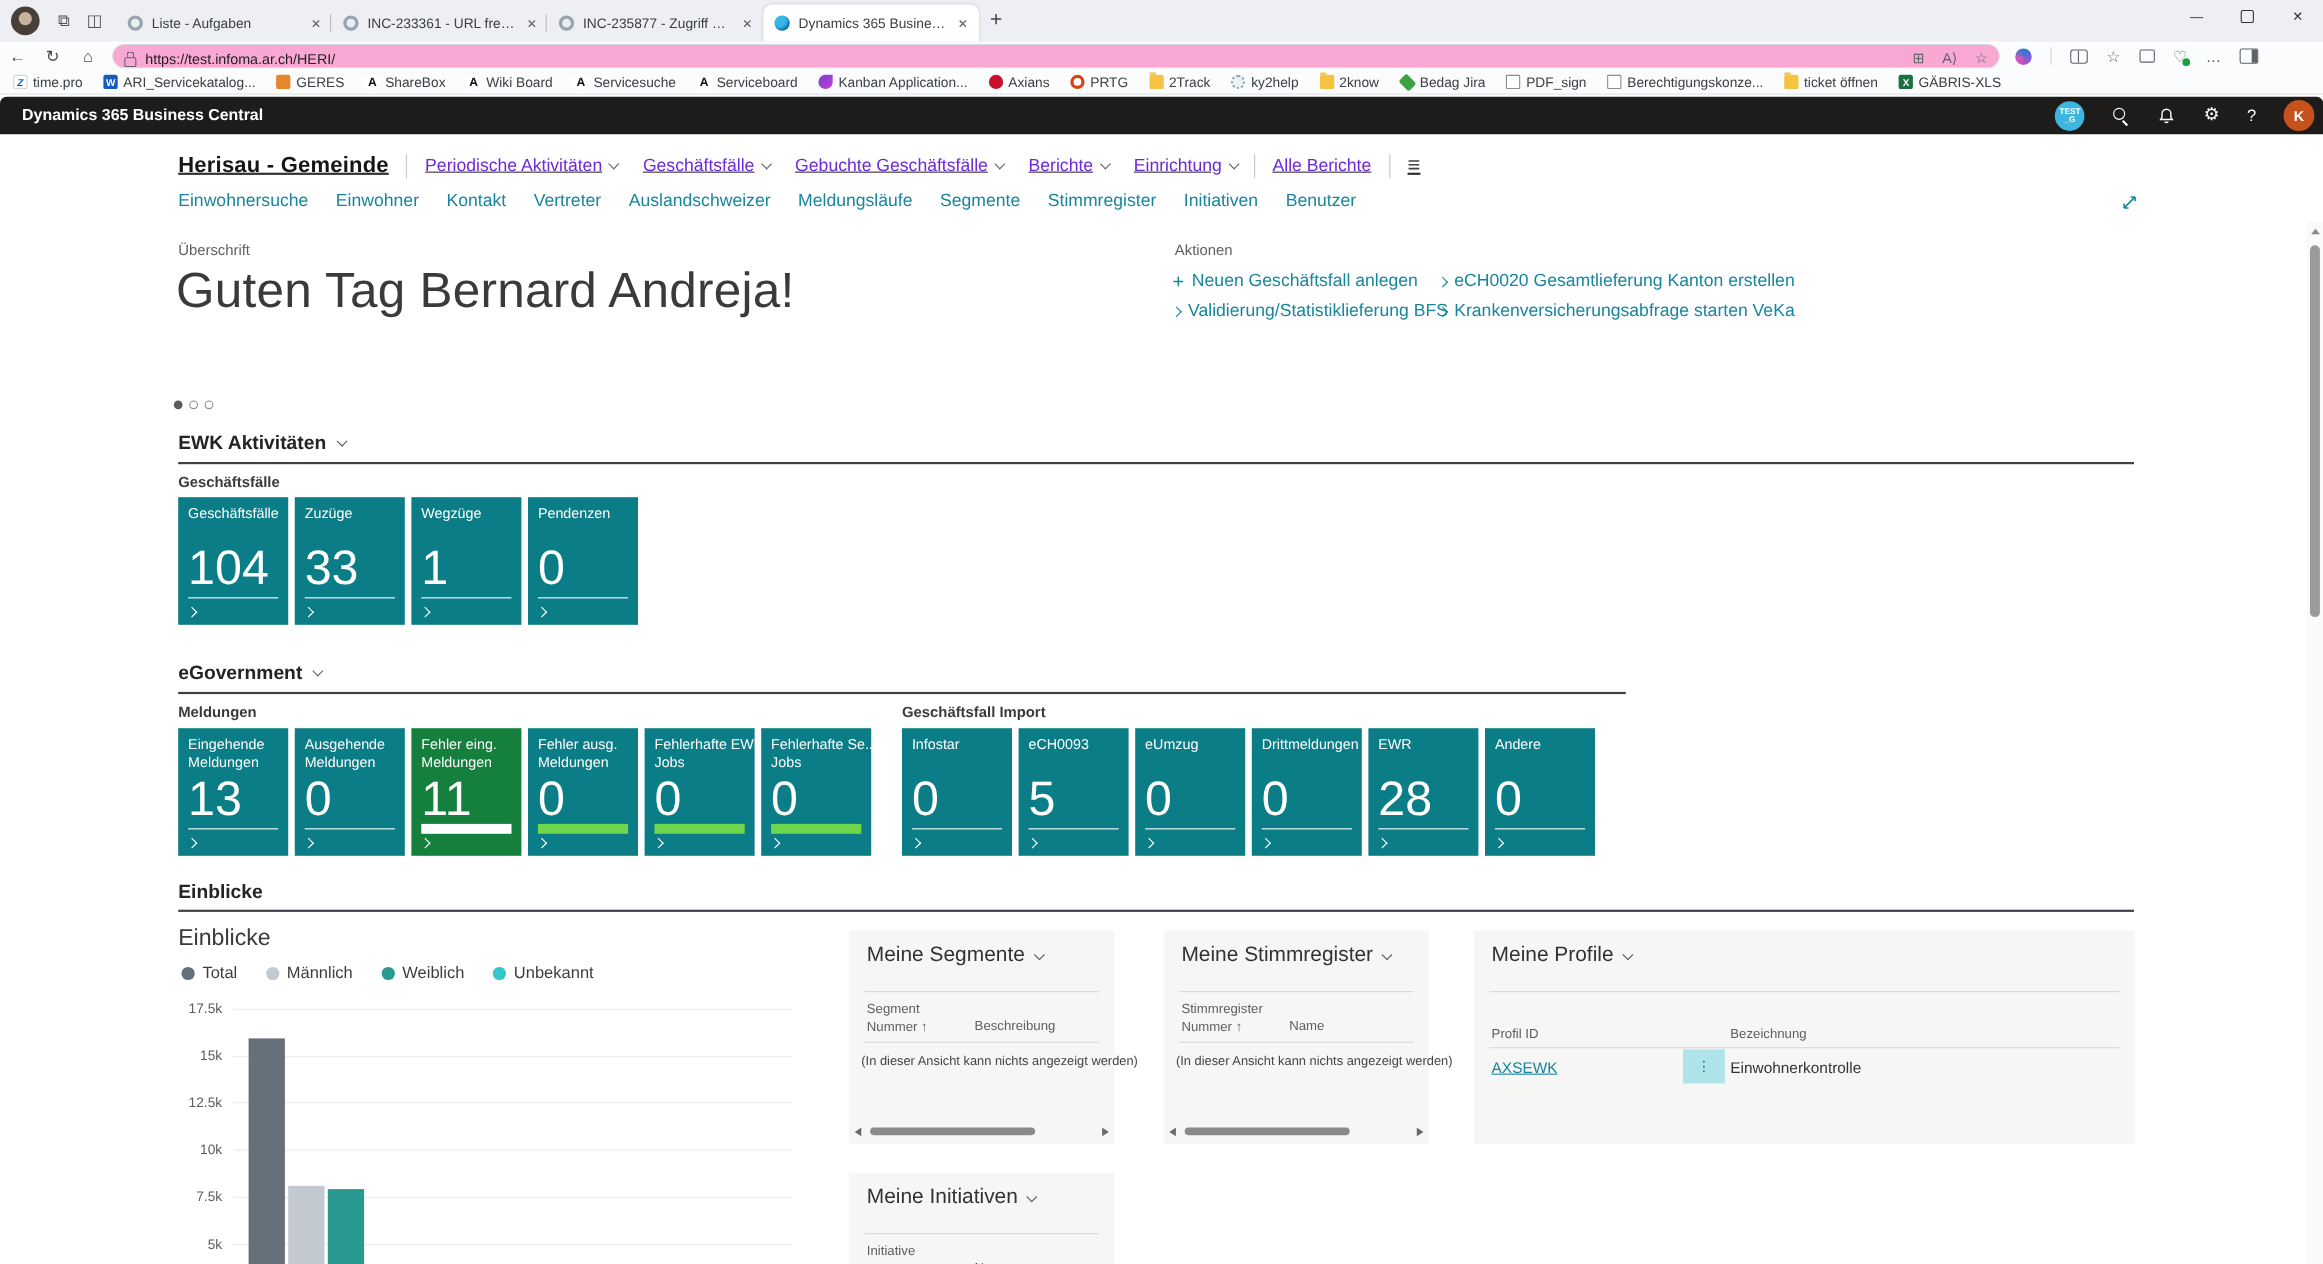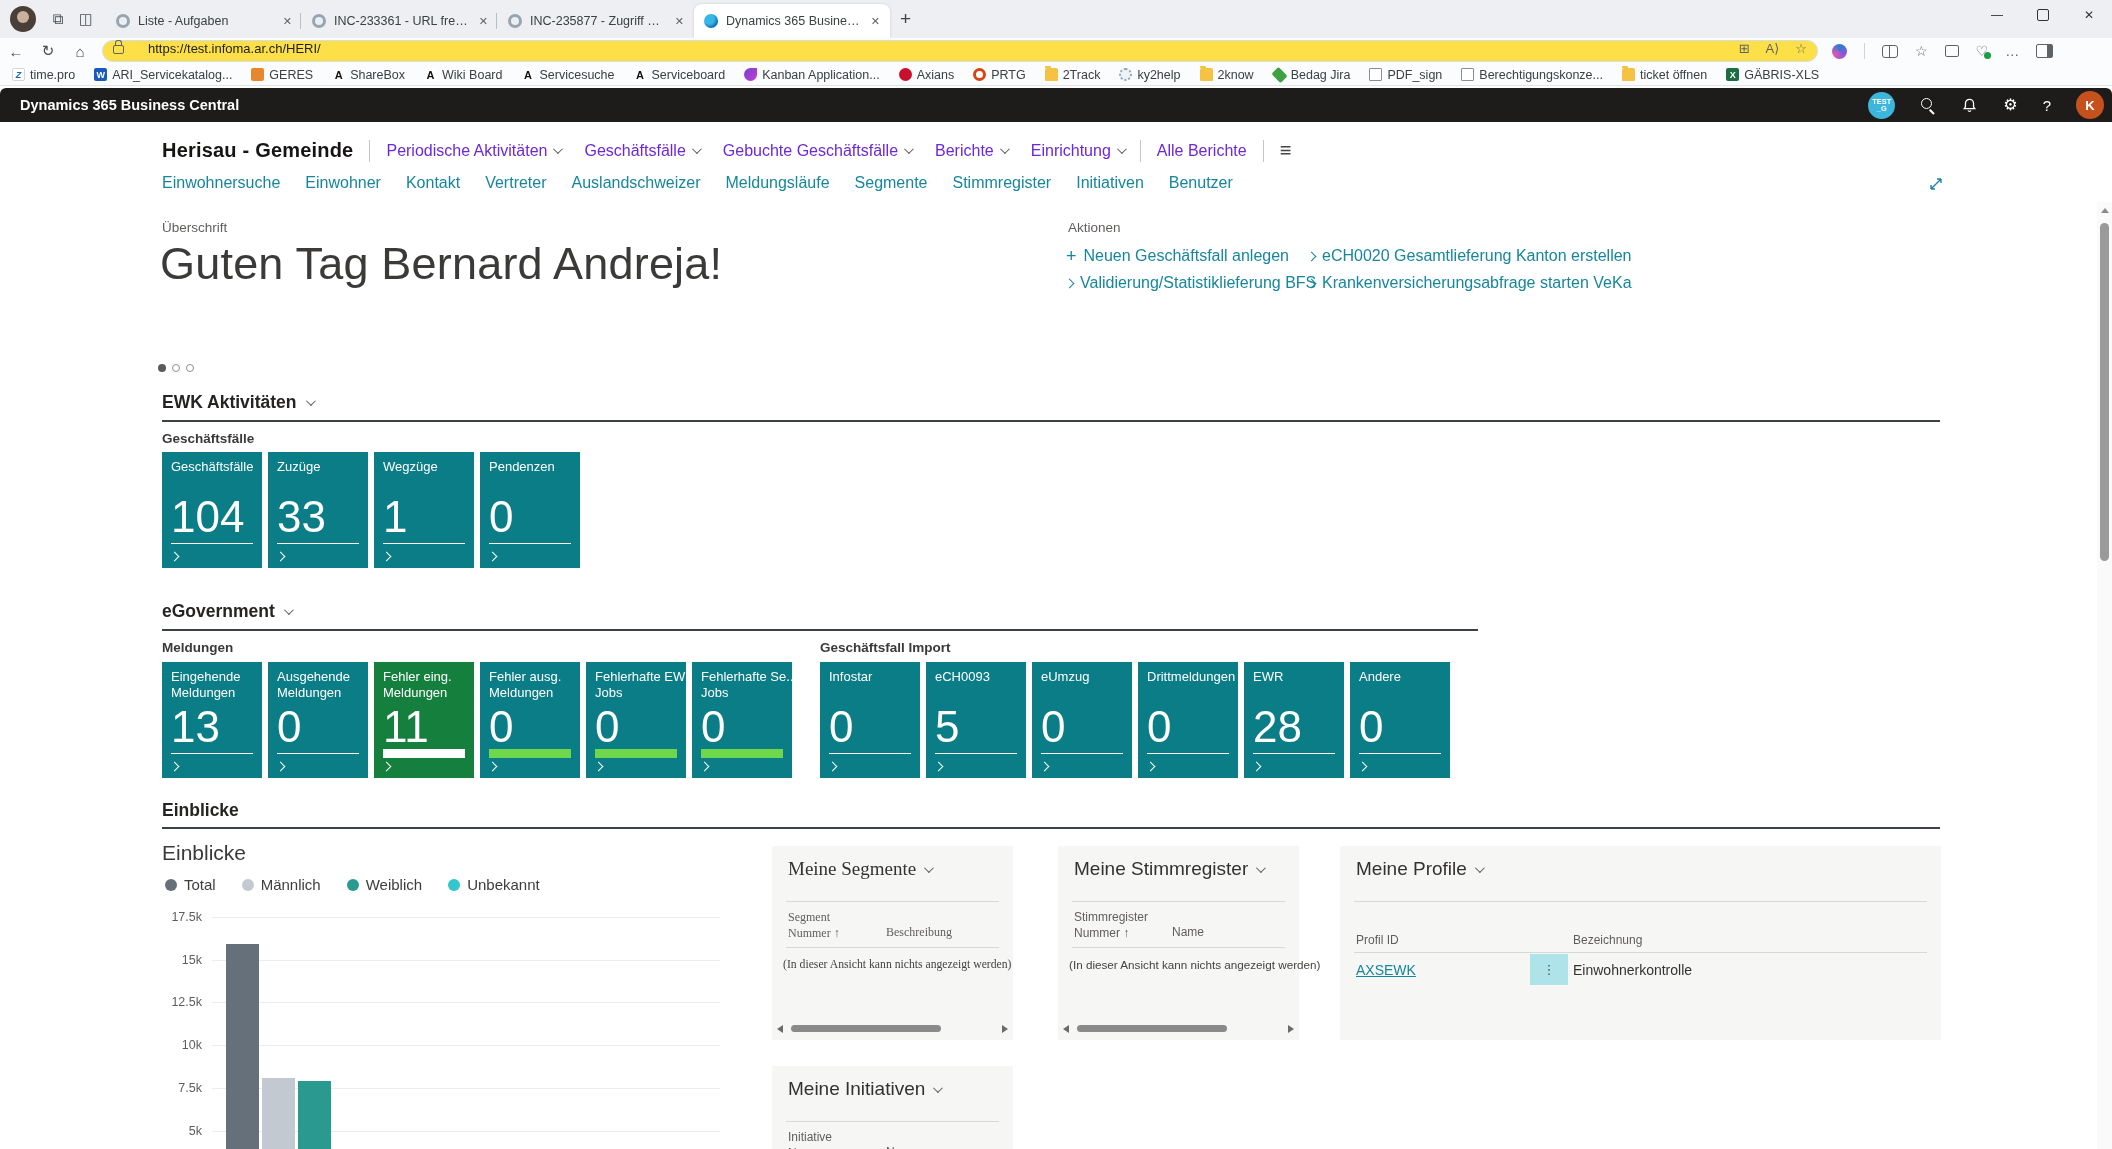--- a/index.html
+++ b/index.html
@@ -21,21 +21,21 @@
   .tab .sep{position:absolute;left:-2px;top:9px;height:16px;width:1px;background:#b9bdc4;}
   .fav{width:14px;height:14px;border-radius:50%;flex:0 0 14px;box-sizing:border-box;}
   .fav.ring{border:3.5px solid #9aa4b0;background:#e8f0f5;}
   .fav.bc{background:radial-gradient(circle at 35% 35%,#36b7e8 0 40%,#0f6fb5 70%,#084d86 100%);}
   .newtab{font-size:19px;color:#444;margin-left:10px;}
   .wincontrols{position:absolute;right:0;top:0;height:30px;display:flex;}
   .winbtn{width:46px;height:30px;display:flex;align-items:center;justify-content:center;font-size:12px;color:#333;}
   .winbtn .box{width:10px;height:10px;border:1.2px solid #333;border-radius:2px;}
   .toolbar{position:absolute;left:0;top:38px;width:2112px;height:26px;background:#fbfcfd;display:flex;align-items:center;}
   .navbtn{width:32px;text-align:center;font-size:15px;color:#474b50;}
-  .addressbar{margin-left:6px;width:1716px;height:22px;background:#fde047;border:1px solid #d8dbe0;border-radius:12px;display:flex;align-items:flex-start;padding:0 10px;box-sizing:border-box;gap:24px;}
+  .addressbar{margin-left:6px;width:1716px;height:22px;background:#f9a8d4;border:1px solid #d8dbe0;border-radius:12px;display:flex;align-items:flex-end;padding:0 10px;box-sizing:border-box;gap:8px;}
   .lock{width:9px;height:7px;border:1.3px solid #5f6368;border-radius:2px;position:relative;margin-top:4px;}
   .lock::before{content:"";position:absolute;width:5px;height:5px;border:1.3px solid #5f6368;border-bottom:none;border-radius:3px 3px 0 0;top:-6px;left:0.6px;}
   .url{font-size:13px;color:#202124;flex:1;}
   .pill-icons{display:flex;gap:16px;color:#5f6368;font-size:13px;align-items:center;}
   .tb-right{display:flex;align-items:center;gap:17px;margin-left:14px;color:#5f6368;font-size:14px;}
   .vdiv{width:1px;height:16px;background:#d0d3d8;}
   .copilot{width:15px;height:15px;border-radius:50%;background:conic-gradient(#2b7cd3,#8a57d9,#d957b5,#2b7cd3);}
   .icon-split{width:14px;height:11px;border:1.4px solid #5f6368;border-radius:3px;position:relative;}
   .icon-split::after{content:"";position:absolute;left:5.5px;top:0;bottom:0;width:1.4px;background:#5f6368;}
   .icon-coll{width:12px;height:10px;border:1.4px solid #5f6368;border-radius:2px;position:relative;background:#fbfcfd;}
@@ -65,21 +65,21 @@
   .bcheader .apptitle{font-size:14.5px;font-weight:600;margin-left:20px;}
   .bc-icons{position:absolute;right:8px;top:0;height:34px;display:flex;align-items:center;gap:25px;}
   .envbadge{width:27px;height:27px;border-radius:50%;background:#3db6dd;color:#fff;font-size:7.5px;font-weight:bold;display:flex;align-items:center;justify-content:center;text-align:center;line-height:1;word-break:break-all;padding:2px;box-sizing:border-box;}
   .searchicon{width:16px;height:16px;position:relative;}
   .searchicon::before{content:"";position:absolute;left:1px;top:1px;width:9px;height:9px;border:1.6px solid #fff;border-radius:50%;}
   .searchicon::after{content:"";position:absolute;right:1px;bottom:0;width:6px;height:1.6px;background:#fff;transform:rotate(45deg);}
   .gear{font-size:16px;line-height:1;}
   .help{font-size:15px;}
   .avatar{width:28px;height:28px;border-radius:50%;background:#c5521c;color:#fff;font-size:13px;font-weight:600;display:flex;align-items:center;justify-content:center;}
   
-  .navrow1{position:absolute;left:162px;top:139px;display:flex;align-items:center;gap:16px;}
+  .navrow1{position:absolute;left:162px;top:139px;display:flex;align-items:center;gap:16px;text-decoration:underline;}
   .company{font-size:20px;font-weight:700;color:#161514;letter-spacing:.2px;}
   .menuitem{font-size:16px;color:#6d28d9;display:flex;align-items:center;gap:6px;}
   .navdiv{width:1px;height:22px;background:#c8c6c4;}
   .chev{display:inline-block;width:6px;height:6px;border-right:1.4px solid #605e5c;border-bottom:1.4px solid #605e5c;transform:rotate(45deg) translateY(-2px);}
   .hamb{font-size:20px;color:#444;}
   .navrow2{position:absolute;left:162px;top:174px;display:flex;gap:25px;}
   .navlink{font-size:16px;color:#17869d;}
   .expandicon{position:absolute;left:1926px;top:174px;width:20px;height:20px;}
   
   .caption{font-size:13.5px;color:#605e5c;}
@@ -553,21 +553,21 @@
     <div class="gridline" style="top: 189.8px;"></div>
     <div class="ticklabel" style="top: 189.8px;">7.5k</div>
     <div class="gridline" style="top: 232.5px;"></div>
     <div class="ticklabel" style="top: 232.5px;">5k</div>
     <div class="bar" style="left: 64px; top: 46.328px; height: 253.672px; background: rgb(102, 112, 122);"></div>
     <div class="bar" style="left: 100px; top: 180.406px; height: 119.594px; background: rgb(195, 201, 208);"></div>
     <div class="bar" style="left: 136px; top: 182.968px; height: 117.032px; background: rgb(42, 154, 145);"></div>
     <div class="bar" style="left: 172px; top: 317.9px; height: 0px; background: rgb(51, 198, 203);"></div>
   </div>
 
-<div class="panel" style="left:772px;top:846px;width:241px;height:194px;font-family:Liberation Serif, serif;">
+<div class="panel" style="left:772px;top:846px;width:241px;height:194px;">
   <div class="paneltitle">
       <span>Meine Segmente</span>
       <span class="chev"></span>
     </div>
   <div class="panelrule" style="top:55px;"></div>
   <div class="colhead" style="left:16px;top:64px;"><span>Segment</span><br><span>Nummer ↑</span></div>
   <div class="colhead" style="left:114px;top:79px;">Beschreibung</div>
   <div class="panelrule" style="top:101px;"></div>
   <div class="emptymsg" style="top:112px;">(In dieser Ansicht kann nichts angezeigt werden)</div>
   <div class="hscroll">

